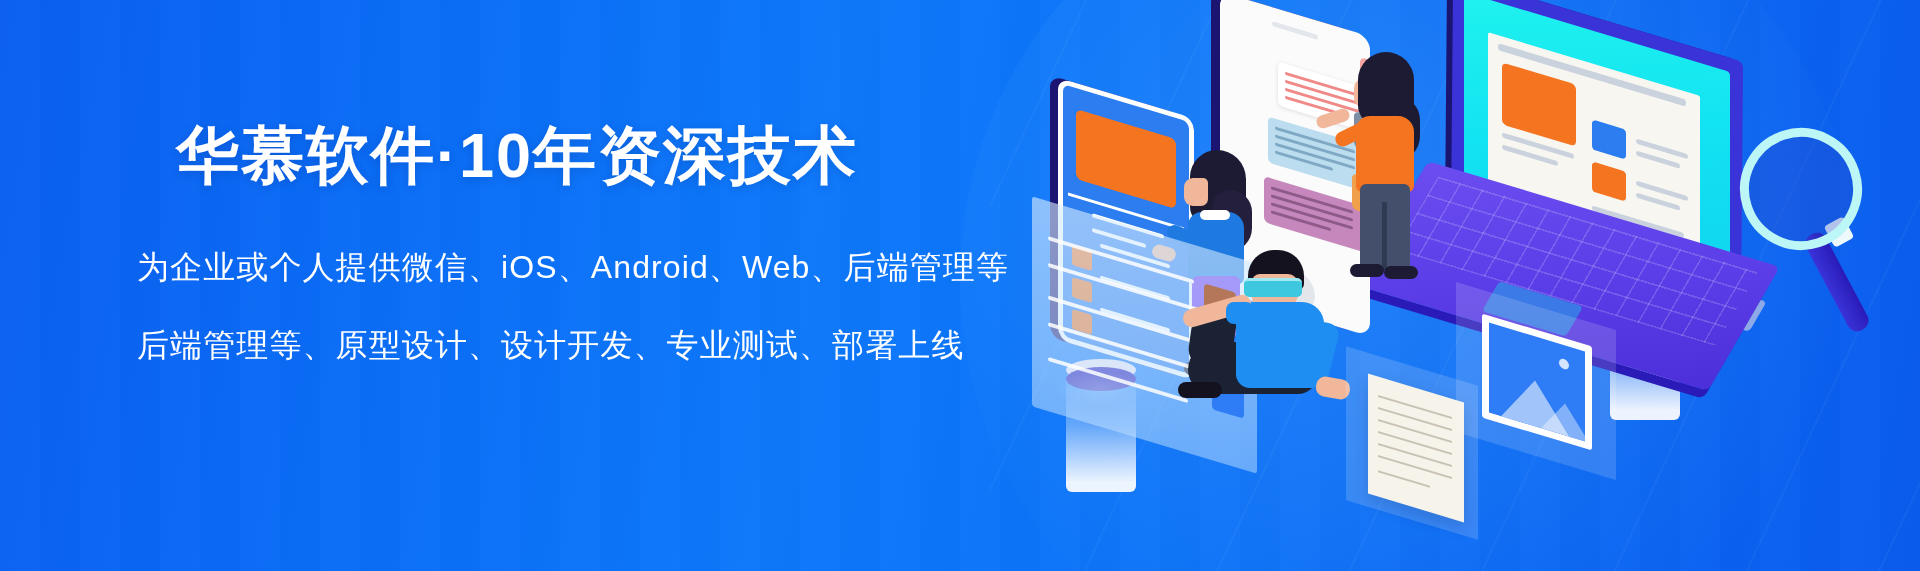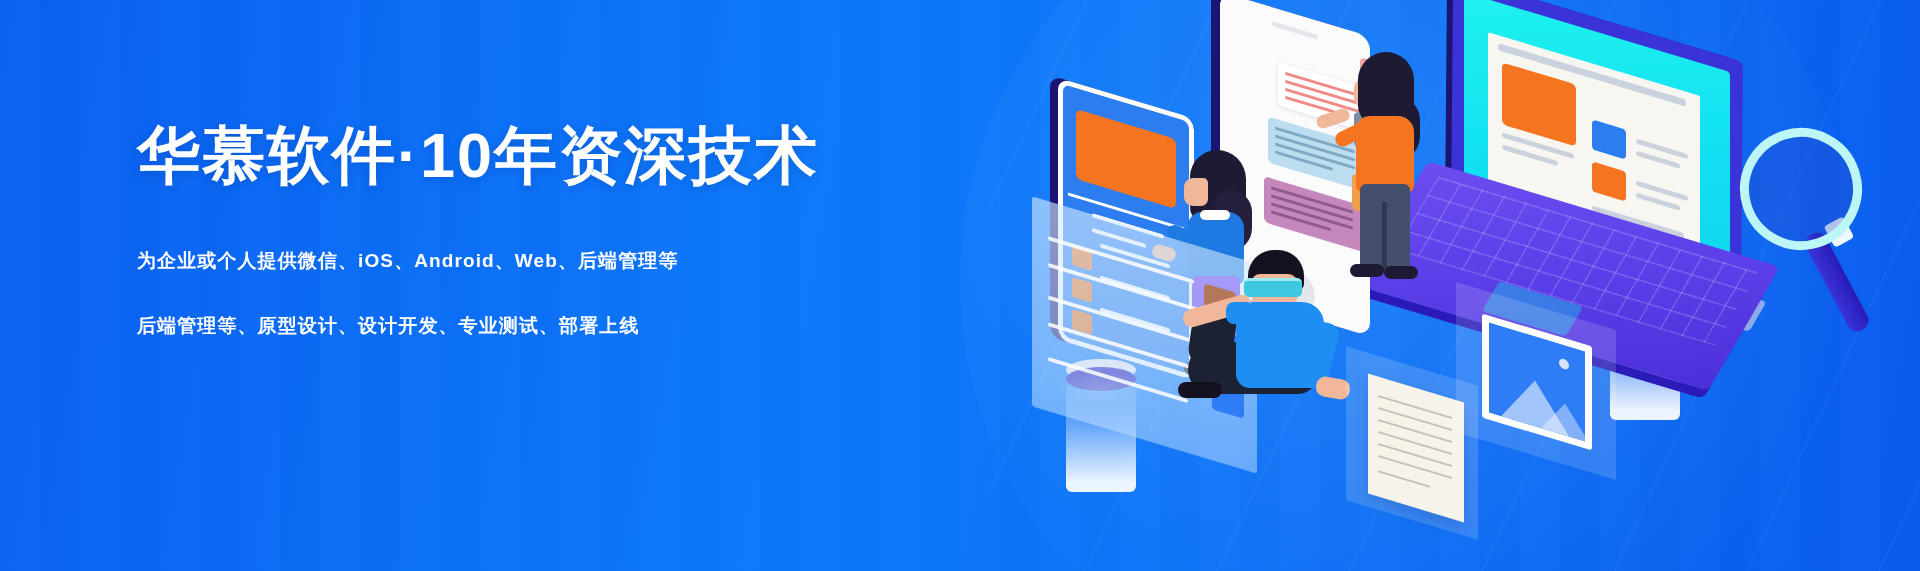--- a/index.html
+++ b/index.html
@@ -45,26 +45,27 @@
     width:760px; z-index:30;
   }
   .headline {
     color:#ffffff;
     font-size:63px;
     font-weight:700;
     letter-spacing:2px;
     line-height:1.12;
     white-space:nowrap;
     text-shadow:0 2px 10px rgba(0,24,80,0.18);
+    text-align:center;
   }
   .sub { margin-top:60px; }
   .sub-line {
     color:#ffffff;
-    font-size:19px;
-    font-weight:700;
+    font-size:32px;
+    font-weight:400;
     letter-spacing:1.1px;
     line-height:1;
     white-space:nowrap;
   }
   .sub-line + .sub-line { margin-top:46px; }
 
   
   .art {
     position:absolute; left:1020px; top:0;
     width:900px; height:571px; z-index:20;

